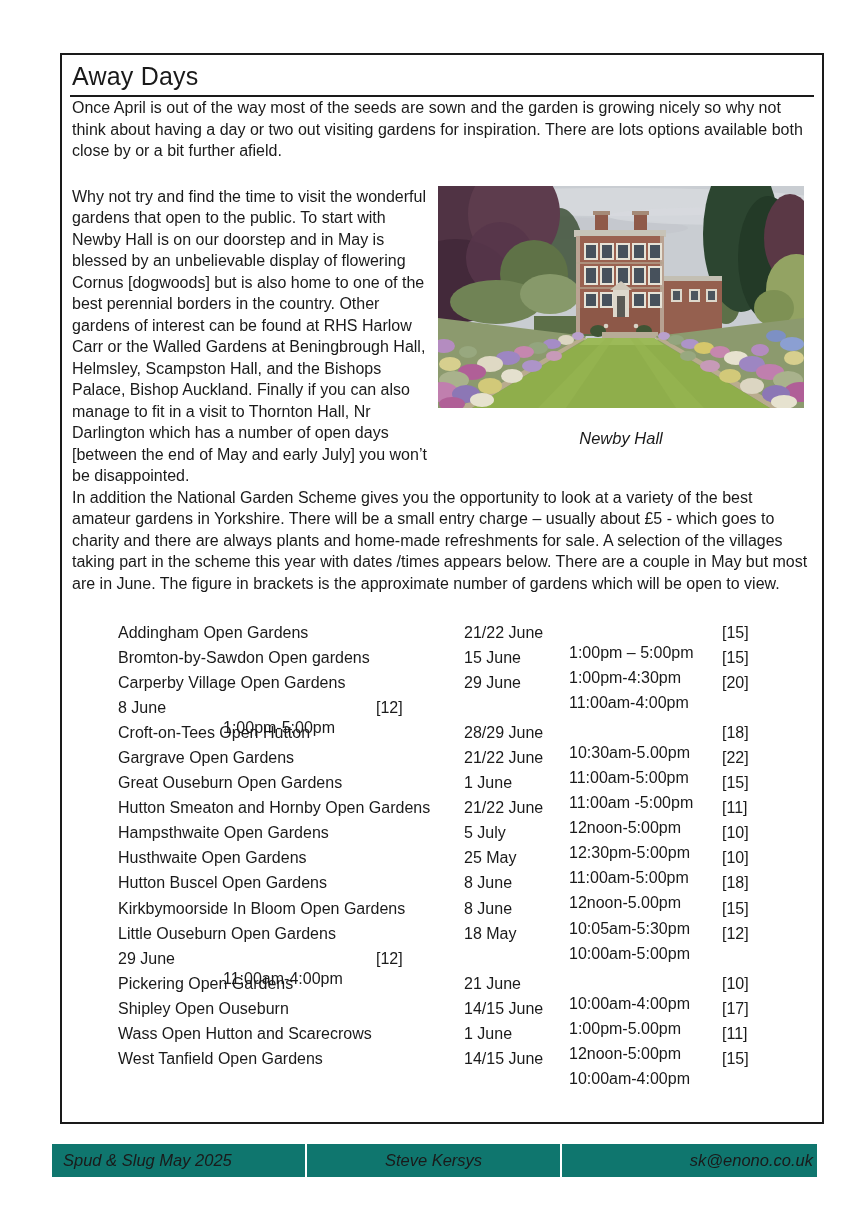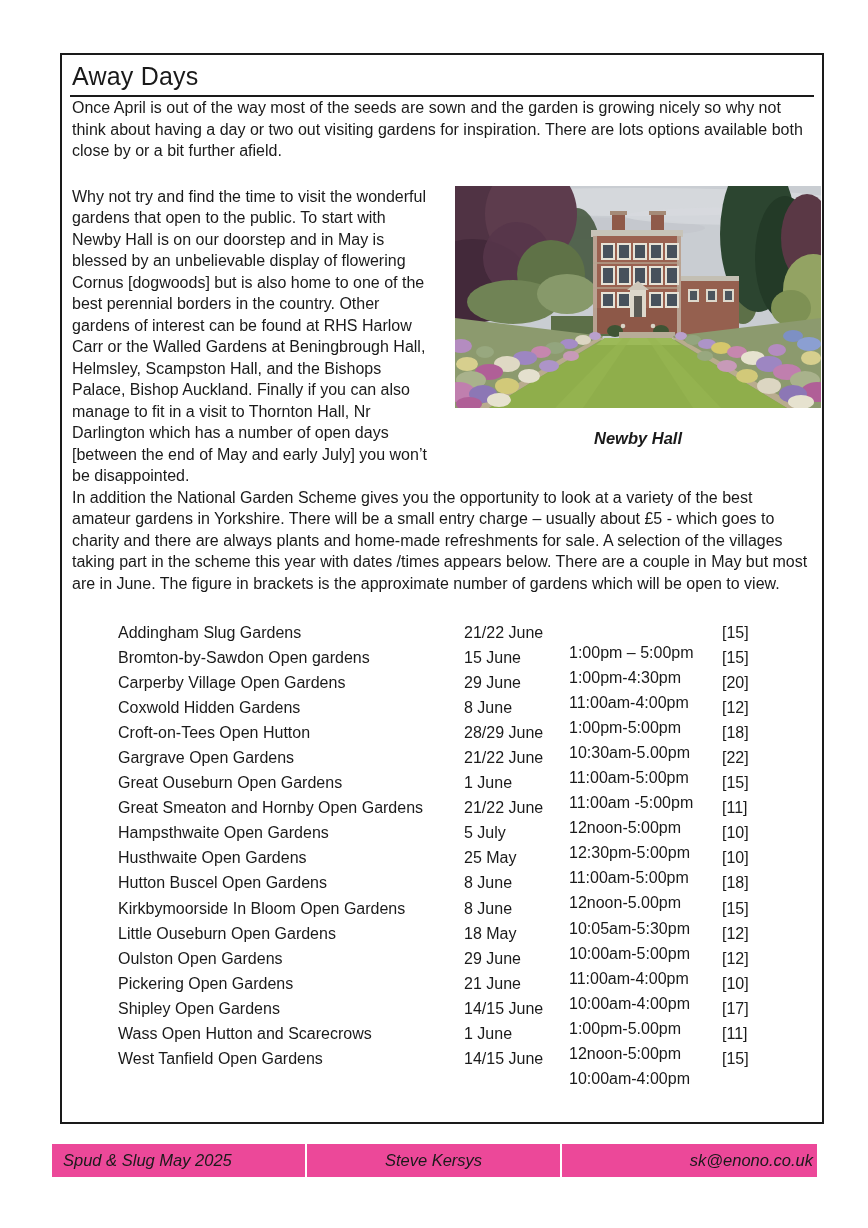--- a/index.html
+++ b/index.html
@@ -35,32 +35,30 @@
     font-size: 16px;
     line-height: 21.5px;
     padding-left: 2px;
   }
   .intro { margin-top: 7px; }
   .two-col {
     display: flex;
     margin-top: 24px;
     min-height: 300px;
     align-items: flex-start;
-    gap: 17px;
   }
   .left-col {
     width: 368px;
     line-height: 21.3px;
     flex: 0 0 auto;
   }
   figure.photo-fig {
     margin: 0 18px 0 auto;
     width: 366px;
     flex: 0 0 auto;
-    font-weight: bold;
   }
   figure.photo-fig svg { display: block; width: 366px; height: 222px; }
   figcaption.photo-caption {
     text-align: center;
     font-style: italic;
     font-size: 16.5px;
     margin-top: 21px;
   }
   .ngs-par { margin-top: 21px; }
   .gardens-table {
@@ -81,21 +79,21 @@
     position: absolute;
     left: 52px; top: 1144px;
     width: 765px; height: 33px;
     display: flex;
     gap: 2px;
     background: #ffffff;
     font-style: italic;
     font-size: 16.5px;
   }
   .fcell {
-    background: #ec4899;
+    background: #0f766e;
     display: flex;
     align-items: center;
     height: 100%;
   }
   .fcell.left   { width: 253px; padding-left: 11px; }
   .fcell.center { width: 253px; justify-content: center; }
   .fcell.right  { flex: 1; justify-content: flex-end; padding-right: 4px; }
 </style>
 </head>
 <body>
@@ -274,39 +272,38 @@
         </g>
       </svg>
       <figcaption class="photo-caption">Newby Hall</figcaption>
     </figure>
   </div>
 
   <p class="body-text ngs-par">In addition the National Garden Scheme gives you the opportunity to look at a variety of the best amateur gardens in Yorkshire. There will be a small entry charge – usually about £5 - which goes to charity and there are always plants and home-made refreshments for sale.  A selection of the villages taking part in the scheme this year with dates /times appears below.  There are a couple in May but most are in June. The figure in brackets is the approximate number of gardens which will be open to view.</p>
 
   <div class="gardens-table" id="gardens-table">
       <div class="grow">
-        <div class="gcell name">Addingham Slug Gardens</div>
+        <div class="gcell name">Addingham Open Gardens</div>
         <div class="gcell date">21/22 June</div>
         <div class="gcell time">1:00pm – 5:00pm</div>
         <div class="gcell count">[15]</div>
       </div>
       <div class="grow">
         <div class="gcell name">Bromton-by-Sawdon Open gardens</div>
         <div class="gcell date">15 June</div>
         <div class="gcell time">1:00pm-4:30pm</div>
         <div class="gcell count">[15]</div>
       </div>
       <div class="grow">
         <div class="gcell name">Carperby Village Open Gardens</div>
         <div class="gcell date">29 June</div>
         <div class="gcell time">11:00am-4:00pm</div>
         <div class="gcell count">[20]</div>
       </div>
       <div class="grow">
-        <div class="gcell name">Coxwold Hidden Gardens</div>
         <div class="gcell date">8 June</div>
         <div class="gcell time">1:00pm-5:00pm</div>
         <div class="gcell count">[12]</div>
       </div>
       <div class="grow">
         <div class="gcell name">Croft-on-Tees Open Hutton</div>
         <div class="gcell date">28/29 June</div>
         <div class="gcell time">10:30am-5.00pm</div>
         <div class="gcell count">[18]</div>
       </div>
@@ -316,21 +313,21 @@
         <div class="gcell time">11:00am-5:00pm</div>
         <div class="gcell count">[22]</div>
       </div>
       <div class="grow">
         <div class="gcell name">Great Ouseburn Open Gardens</div>
         <div class="gcell date">1 June</div>
         <div class="gcell time">11:00am -5:00pm</div>
         <div class="gcell count">[15]</div>
       </div>
       <div class="grow">
-        <div class="gcell name">Great Smeaton and Hornby Open Gardens</div>
+        <div class="gcell name">Hutton Smeaton and Hornby Open Gardens</div>
         <div class="gcell date">21/22 June</div>
         <div class="gcell time">12noon-5:00pm</div>
         <div class="gcell count">[11]</div>
       </div>
       <div class="grow">
         <div class="gcell name">Hampsthwaite Open Gardens</div>
         <div class="gcell date">5 July</div>
         <div class="gcell time">12:30pm-5:00pm</div>
         <div class="gcell count">[10]</div>
       </div>
@@ -352,33 +349,32 @@
         <div class="gcell time">10:05am-5:30pm</div>
         <div class="gcell count">[15]</div>
       </div>
       <div class="grow">
         <div class="gcell name">Little Ouseburn Open Gardens</div>
         <div class="gcell date">18 May</div>
         <div class="gcell time">10:00am-5:00pm</div>
         <div class="gcell count">[12]</div>
       </div>
       <div class="grow">
-        <div class="gcell name">Oulston Open Gardens</div>
         <div class="gcell date">29 June</div>
         <div class="gcell time">11:00am-4:00pm</div>
         <div class="gcell count">[12]</div>
       </div>
       <div class="grow">
         <div class="gcell name">Pickering Open Gardens</div>
         <div class="gcell date">21 June</div>
         <div class="gcell time">10:00am-4:00pm</div>
         <div class="gcell count">[10]</div>
       </div>
       <div class="grow">
-        <div class="gcell name">Shipley Open Gardens</div>
+        <div class="gcell name">Shipley Open Ouseburn</div>
         <div class="gcell date">14/15 June</div>
         <div class="gcell time">1:00pm-5.00pm</div>
         <div class="gcell count">[17]</div>
       </div>
       <div class="grow">
         <div class="gcell name">Wass Open Hutton and Scarecrows</div>
         <div class="gcell date">1 June</div>
         <div class="gcell time">12noon-5:00pm</div>
         <div class="gcell count">[11]</div>
       </div>

